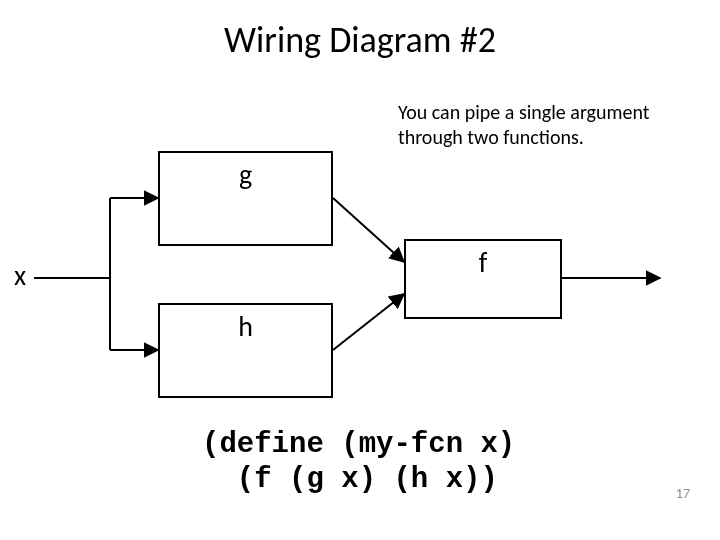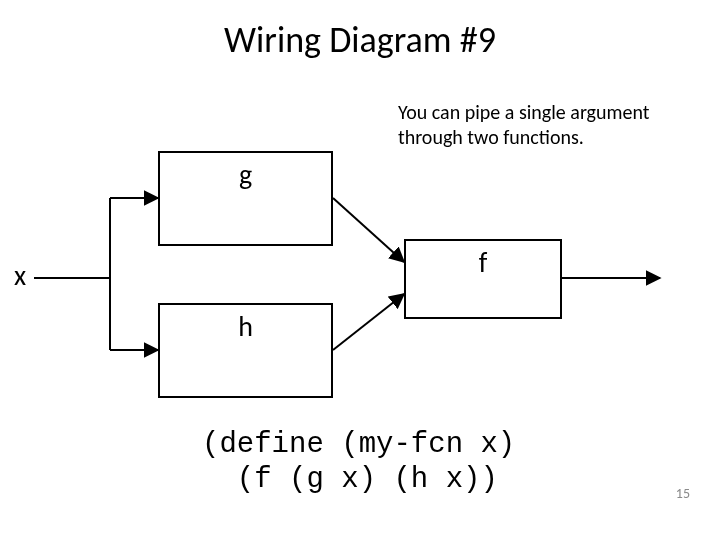--- a/index.html
+++ b/index.html
@@ -51,41 +51,42 @@
     font-size: 28px;
   }
   .code {
     position: absolute;
     left: 202px;
     top: 428px;
     font-family: "Consolas", "Courier New", monospace;
     font-size: 29px;
     line-height: 1.2;
     white-space: pre;
+    font-weight: bold;
   }
   .page-num {
     position: absolute;
     right: 30px;
     bottom: 38px;
     font-size: 14px;
     color: #8b8b8b;
   }
   svg.wires {
     position: absolute;
     left: 0;
     top: 0;
     width: 720px;
     height: 540px;
     pointer-events: none;
   }
 </style>
 </head>
 <body>
 
-<div class="title">Wiring Diagram #9</div>
+<div class="title">Wiring Diagram #2</div>
 
 <div class="subtitle">You can pipe a single argument through two functions.</div>
 
 <div class="label-x">x</div>
 
 <div class="box box-g">
   <span>g</span>
 </div>
 <div class="box box-h">
   <span>h</span>
@@ -112,13 +113,13 @@
   <line x1="333" y1="198" x2="404" y2="262" stroke="#000" stroke-width="2" marker-end="url(#arrow)"></line>
 
   <line x1="333" y1="350" x2="404" y2="294" stroke="#000" stroke-width="2" marker-end="url(#arrow)"></line>
 
   <line x1="562" y1="278" x2="660" y2="278" stroke="#000" stroke-width="2" marker-end="url(#arrow)"></line>
 </svg>
 
 <div class="code">(define (my-fcn x)
   (f (g x) (h x))</div>
 
-<div class="page-num">15</div>
+<div class="page-num">17</div>
 
 </body></html>

